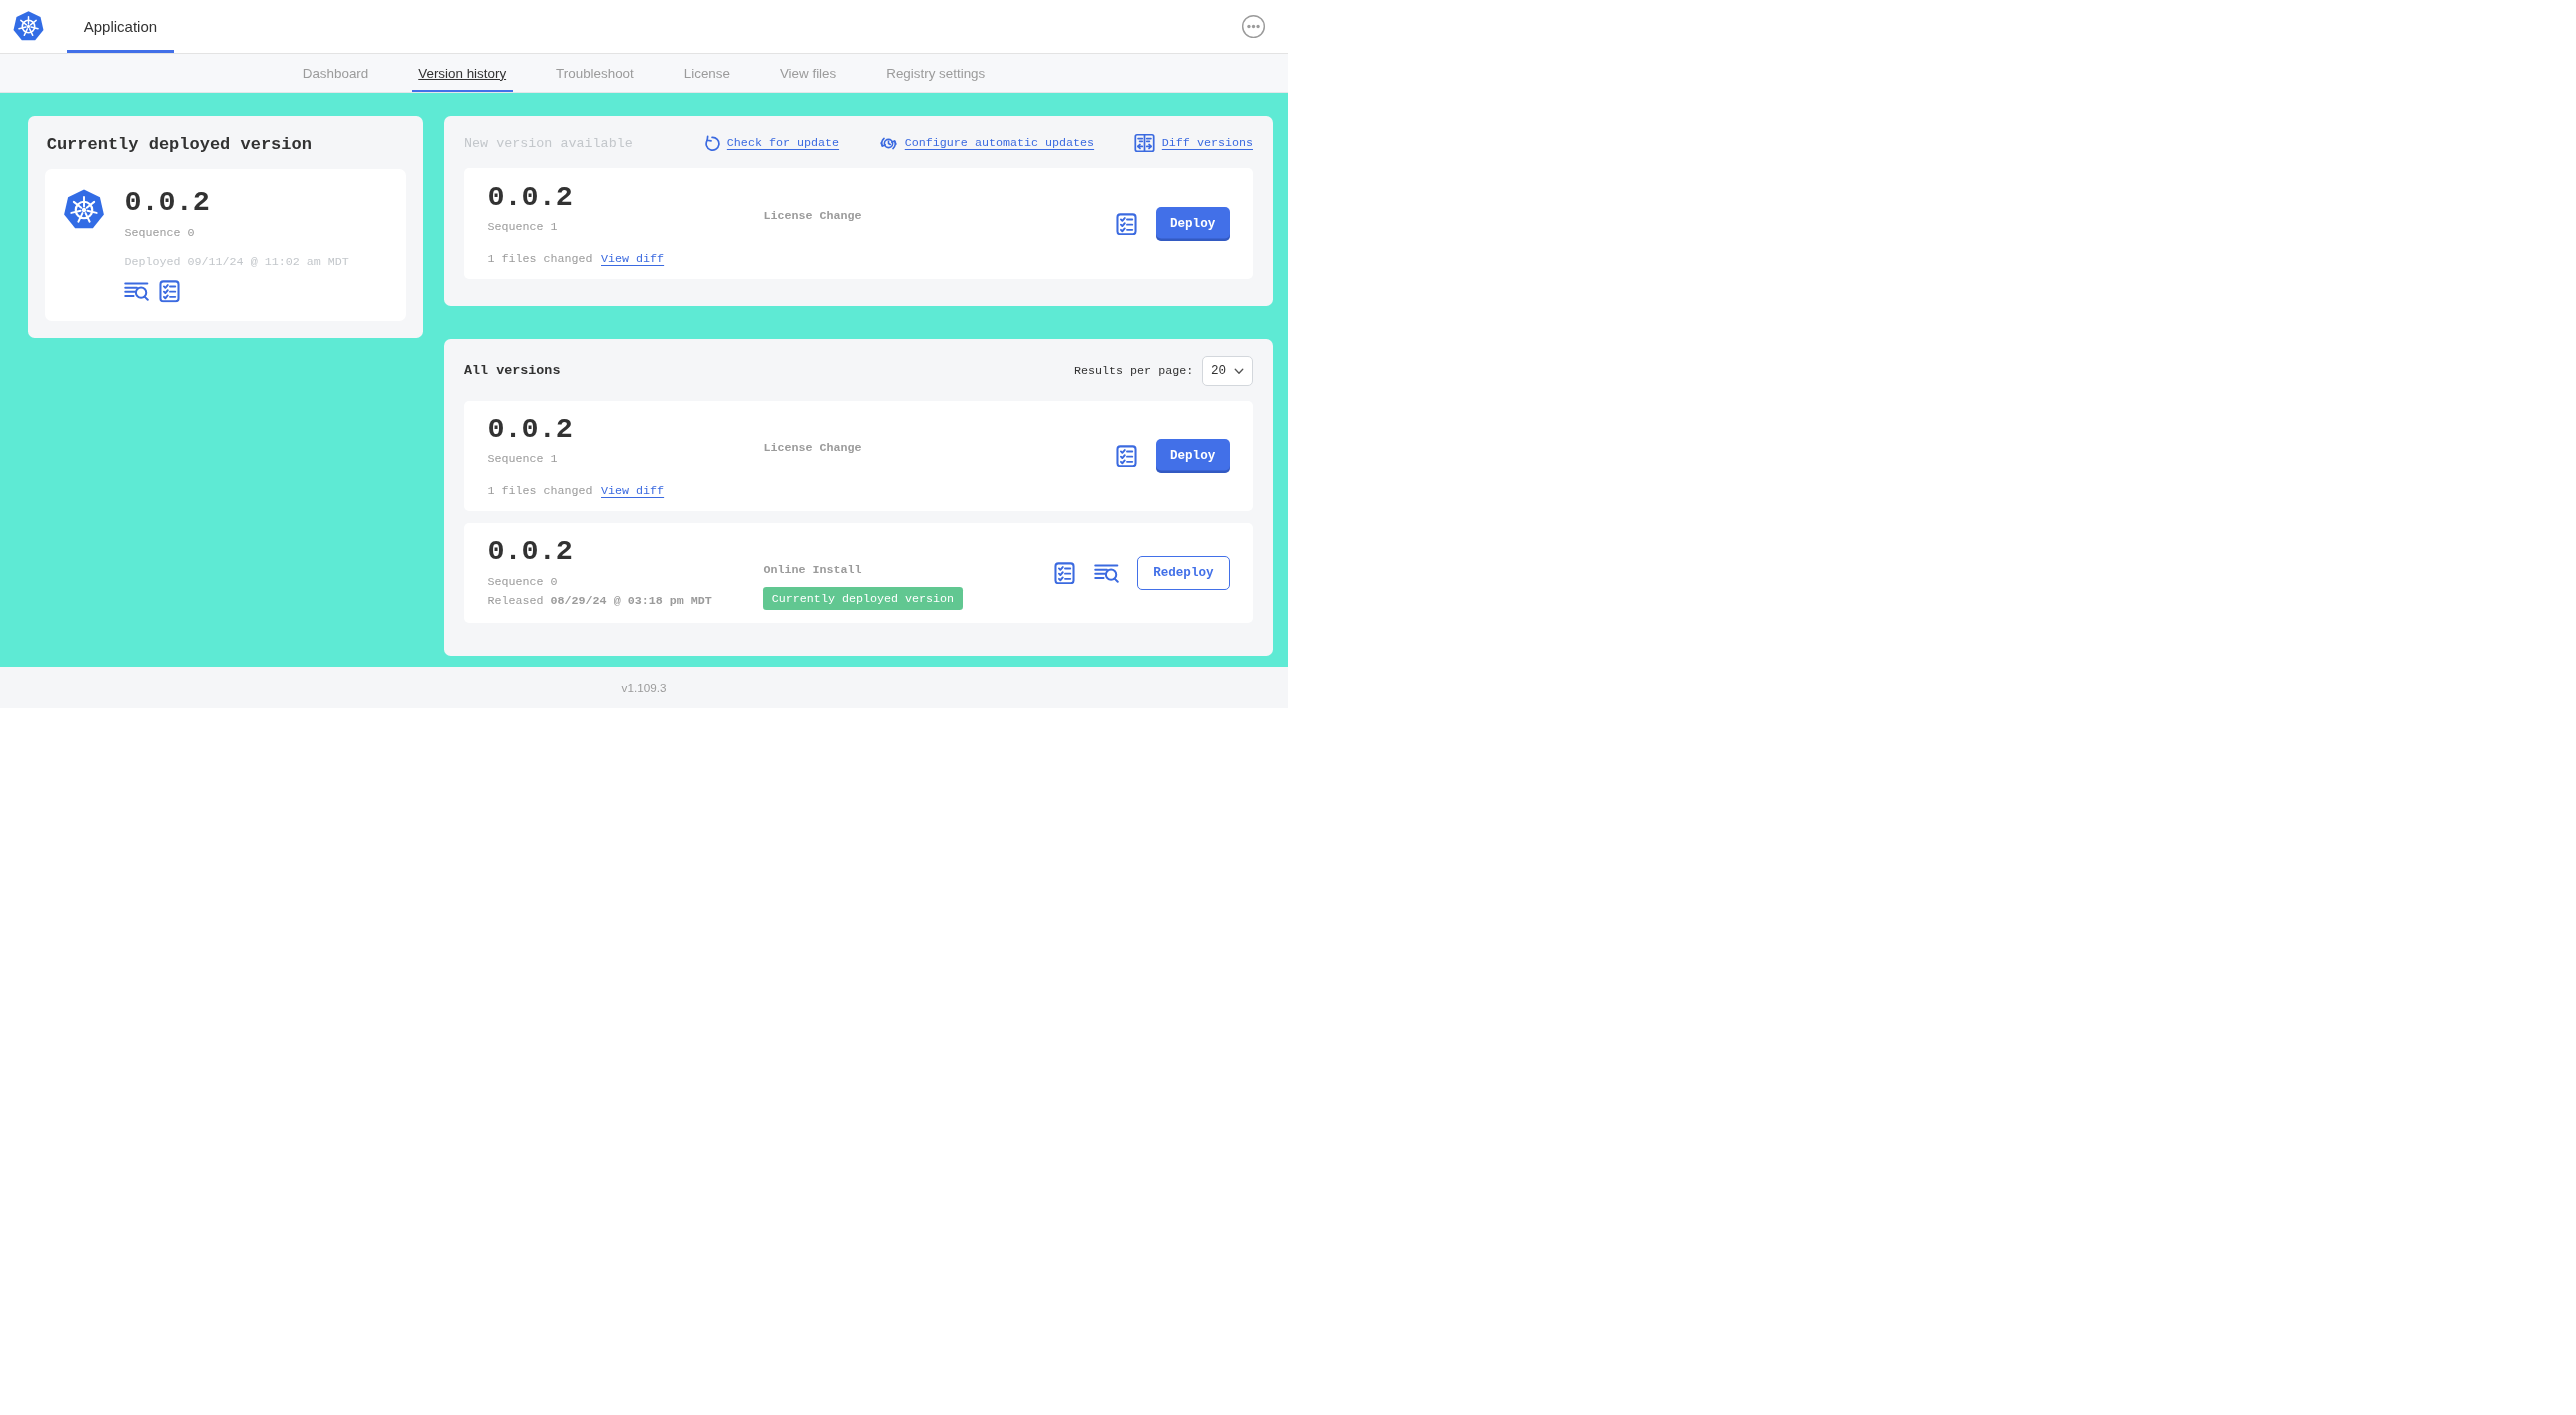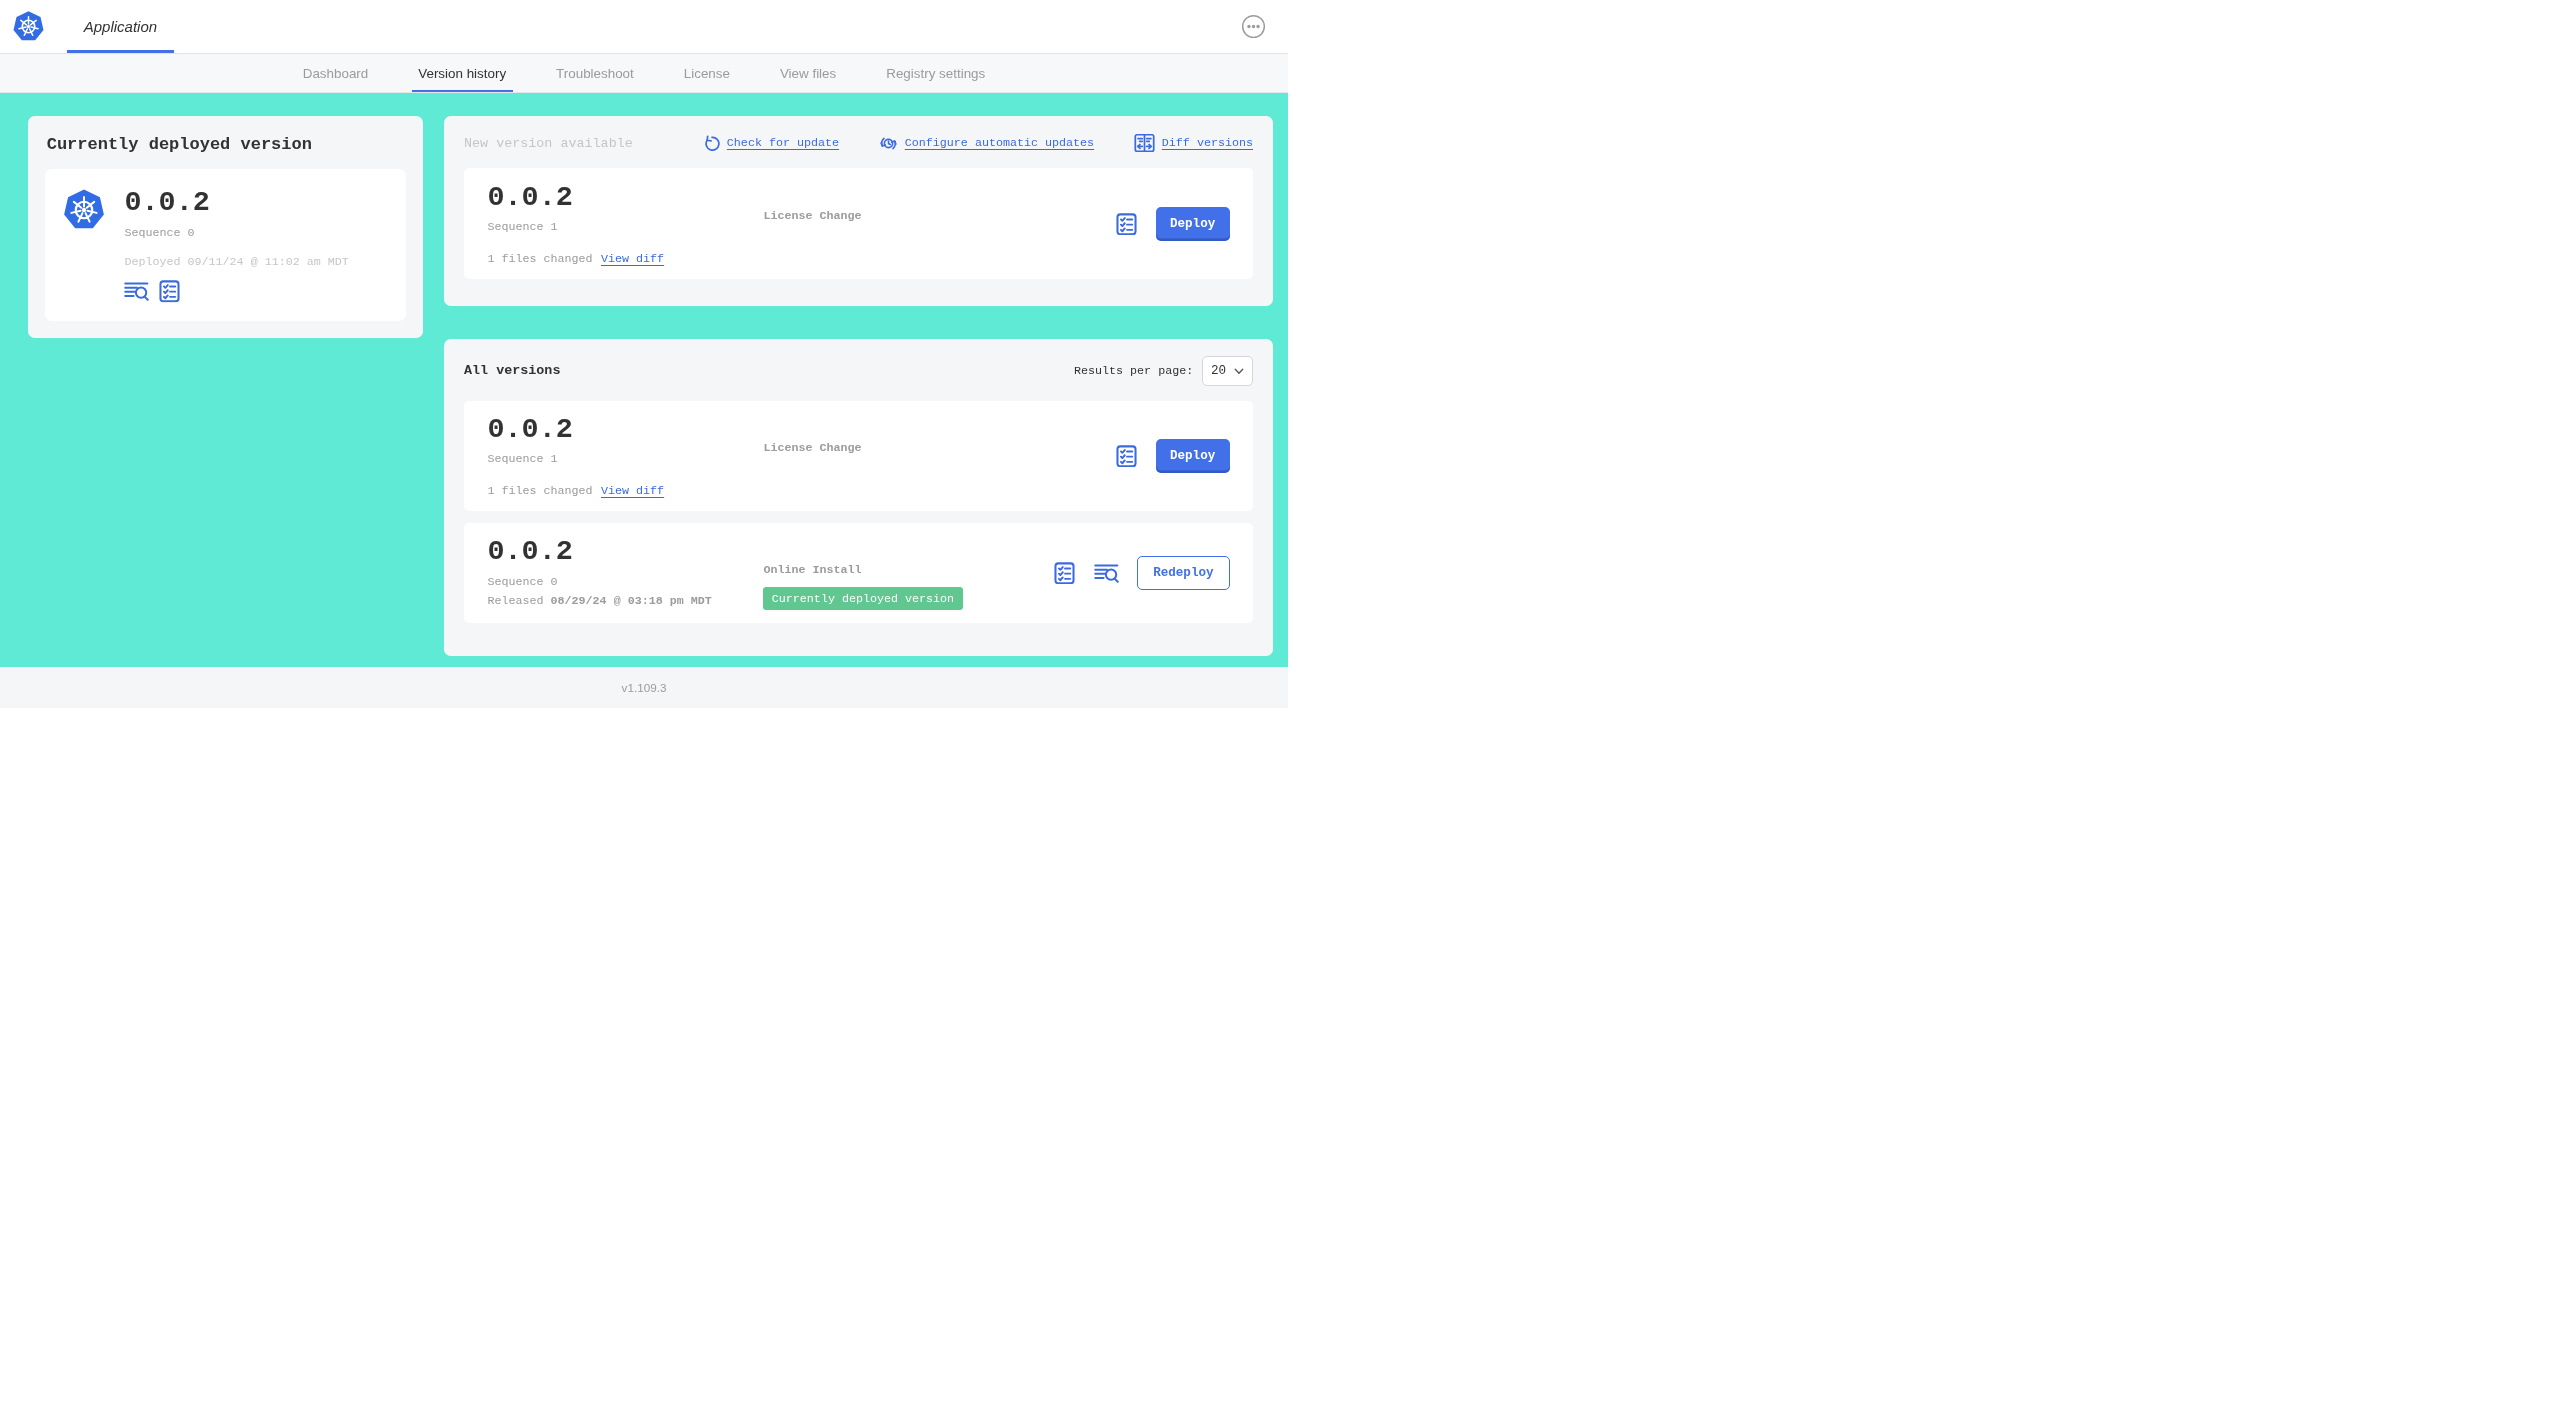--- a/index.html
+++ b/index.html
@@ -11,31 +11,31 @@
     --gray-text:#9b9b9b;
     --light-gray-text:#c3c7cb;
     --panel-bg:#f5f6f8;
   }
   *{box-sizing:border-box;margin:0;padding:0;}
   html,body{background:#fff;}
   body{font-family:"Liberation Sans",sans-serif;color:var(--dark-text);}
   .page{width:1288px;height:708px;position:relative;overflow:hidden;display:flex;flex-direction:column;background:#fff;}
 
   
-  .topbar{height:54px;background:#fff;border-bottom:0.8px solid #e3e3e3;display:flex;align-items:center;flex:0 0 auto;font-style:italic;}
+  .topbar{height:54px;background:#fff;border-bottom:0.8px solid #e3e3e3;display:flex;align-items:center;flex:0 0 auto;}
   .topbar .logo{margin-left:11.7px;display:flex;align-items:center;}
   .app-tab{position:relative;height:100%;display:flex;align-items:center;padding:0 17px;margin-left:22px;font-size:15px;color:var(--dark-text);cursor:pointer;}
   .app-tab::after{content:"";position:absolute;left:0;right:0;bottom:0;height:3.3px;background:var(--primary-button-blue);}
   .topbar .spacer{flex:1;}
   .ellipsis-btn{margin-right:22px;background:none;border:none;cursor:pointer;display:flex;align-items:center;}
 
   
   .subnav{height:39px;background:#f7f8fa;border-bottom:0.8px solid #e4e6e9;display:flex;justify-content:center;align-items:stretch;flex:0 0 auto;}
   .subnav .tab{display:flex;align-items:center;padding:0 25px;font-size:13.4px;color:var(--gray-text);cursor:pointer;position:relative;}
-  .subnav .tab.active{color:var(--dark-text);}
+  .subnav .tab.active{color:var(--dark-text);text-decoration:underline;}
   .subnav .tab.active::after{content:"";position:absolute;left:18.4px;right:18.4px;bottom:0;height:2.5px;background:var(--primary-button-blue);}
 
   
   main{flex:1;display:flex;align-items:flex-start;padding:23.4px 15px 0 28px;background:#5eead4;font-family:Liberation Mono, monospace;}
   .panel{background:var(--panel-bg);border-radius:6.7px;}
 
   
   .left-panel{width:395px;padding:17px;flex:0 0 auto;}
   .left-panel h2{font-size:17px;font-weight:700;color:var(--dark-text);margin:1.7px 0 15px 1.7px;}
   .current-card{background:#fff;border-radius:6.7px;padding:18.4px 17px;display:flex;gap:18.4px;min-height:147px;}

